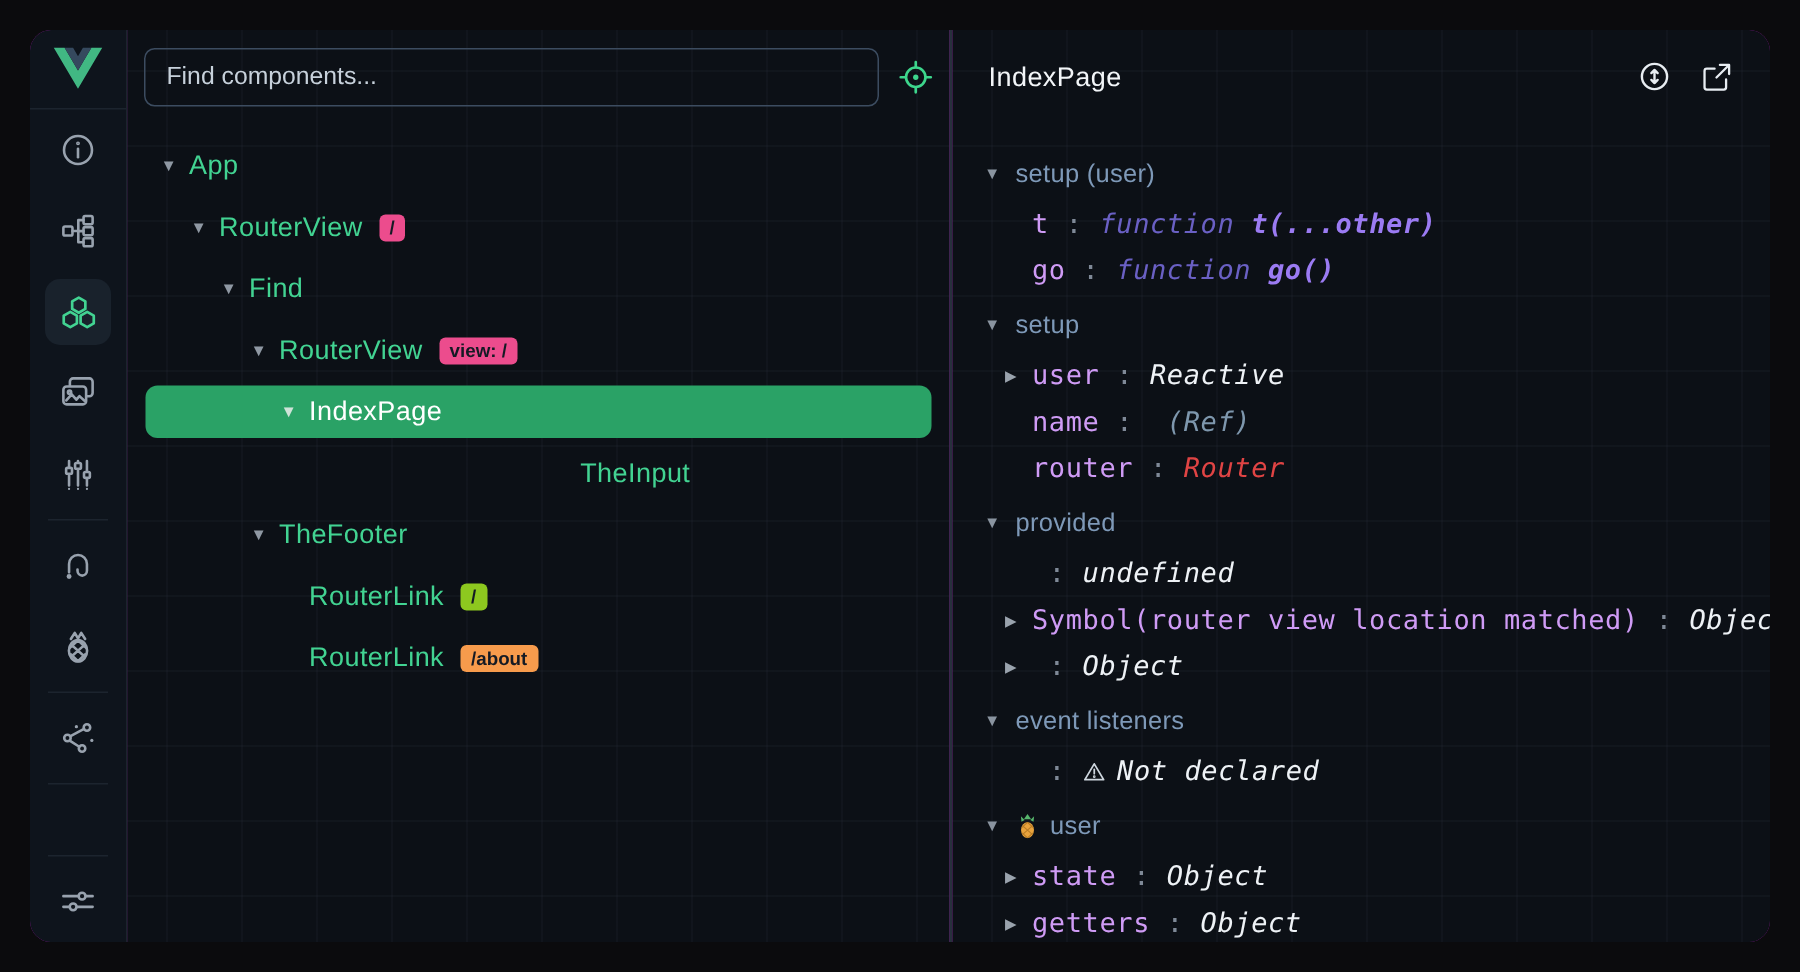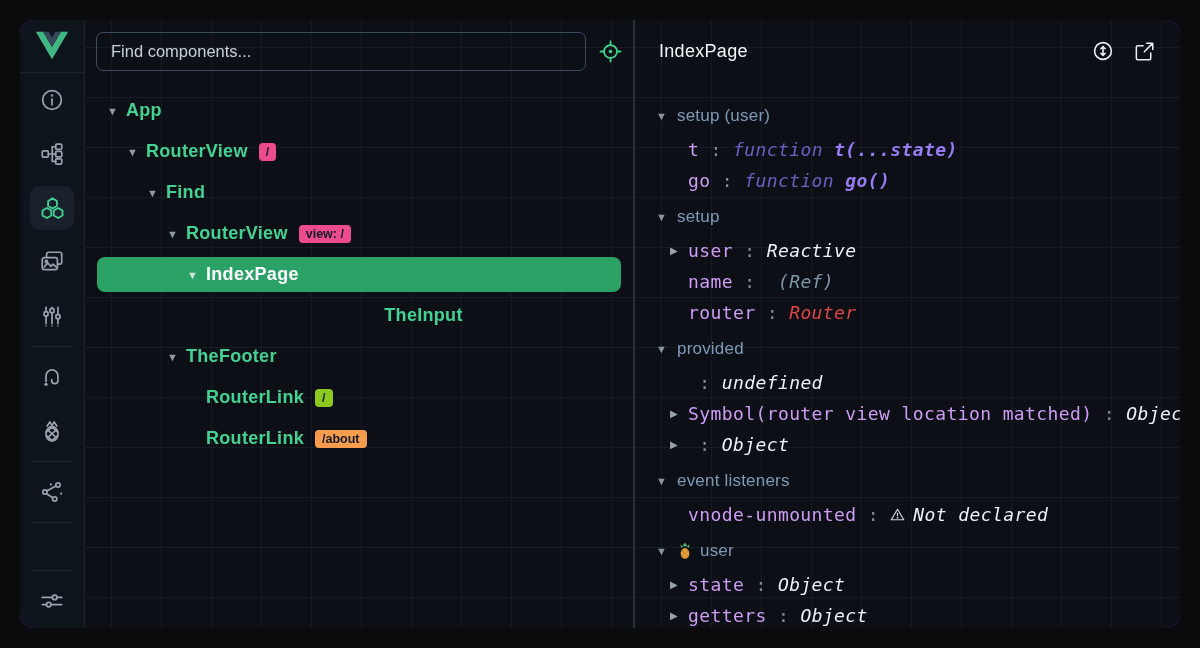--- a/index.html
+++ b/index.html
@@ -30,21 +30,21 @@
               font-family:"Liberation Sans", sans-serif;}
   .search-box::placeholder{color:#c7d1db;}
   .icon-btn{display:flex;align-items:center;justify-content:center;cursor:pointer;background:none;border:none;padding:0;}
   .target{color:#3dd68c;}
   .tree{flex:1;padding-top:8px;overflow:hidden;}
   .tree-row{height:41px;display:flex;align-items:stretch;margin:0 12px;}
   .tree-inner{flex:1;display:flex;align-items:center;border-radius:8px;}
   .tree-row.selected .tree-inner{background:#2aa266;margin:3px 0;}
   .tri{width:19px;font-size:11px;color:#8f98a3;flex:0 0 19px;text-align:left;}
   .tree-row.selected .tri{color:#cfe3d8;}
-  .tree-label{color:#42d392;font-size:18px;font-weight:700;letter-spacing:.3px;white-space:pre;}
+  .tree-label{color:#42d392;font-size:18px;font-weight:400;letter-spacing:.3px;white-space:pre;}
   .tree-row.selected .tree-label{color:#ffffff;}
   .badge{margin-left:11px;padding:2px 7px;border-radius:4px;font-size:12.5px;font-weight:700;white-space:pre;}
   
   .v-divider{width:2px;background:#27303c;flex:0 0 2px;cursor:col-resize;}
   
   .right-panel{flex:1;display:flex;flex-direction:column;overflow:hidden;}
   .right-header{height:62px;display:flex;align-items:center;padding:0 24px;}
   .right-title{color:#f2f5f8;font-size:18px;font-weight:500;letter-spacing:.3px;flex:1;}
   .header-actions{display:flex;align-items:center;gap:18px;color:#e8edf2;}
   .inspector{flex:1;padding-top:16px;overflow:hidden;white-space:nowrap;}
@@ -300,21 +300,21 @@
     <div class="inspector">
         <div class="section-header">
           <span class="sec-tri">▼</span>
           <span class="section-title">setup (user)</span>
         </div>
         <div class="entry-row">
           <span class="entry-tri"></span>
           <span class="ekey">t</span>
           <span class="ecolon"> : </span>
           <span class="kw">function </span>
-          <span class="sig">t(...state)</span>
+          <span class="sig">t(...other)</span>
         </div>
         <div class="entry-row">
           <span class="entry-tri"></span>
           <span class="ekey">go</span>
           <span class="ecolon"> : </span>
           <span class="kw">function </span>
           <span class="sig">go()</span>
         </div>
         <div class="section-header">
           <span class="sec-tri">▼</span>
@@ -357,21 +357,20 @@
           <span class="entry-tri">▶</span>
           <span class="ecolon"> : </span>
           <span class="eval v-white">Object</span>
         </div>
         <div class="section-header">
           <span class="sec-tri">▼</span>
           <span class="section-title">event listeners</span>
         </div>
         <div class="entry-row">
           <span class="entry-tri"></span>
-          <span class="ekey">vnode-unmounted</span>
           <span class="ecolon"> : </span>
           <span class="warn-ic">
             <svg width="15" height="15" viewBox="0 0 24 24" fill="none" stroke="currentColor" stroke-width="1.9" stroke-linejoin="round" stroke-linecap="round">
               <path d="M12 3.6 L22 20.4 H2 Z"></path>
               <path d="M12 9.6 V14"></path>
               <circle cx="12" cy="17.2" r="0.5" fill="currentColor"></circle>
             </svg>
           </span>
           <span class="eval v-white">Not declared</span>
         </div>

